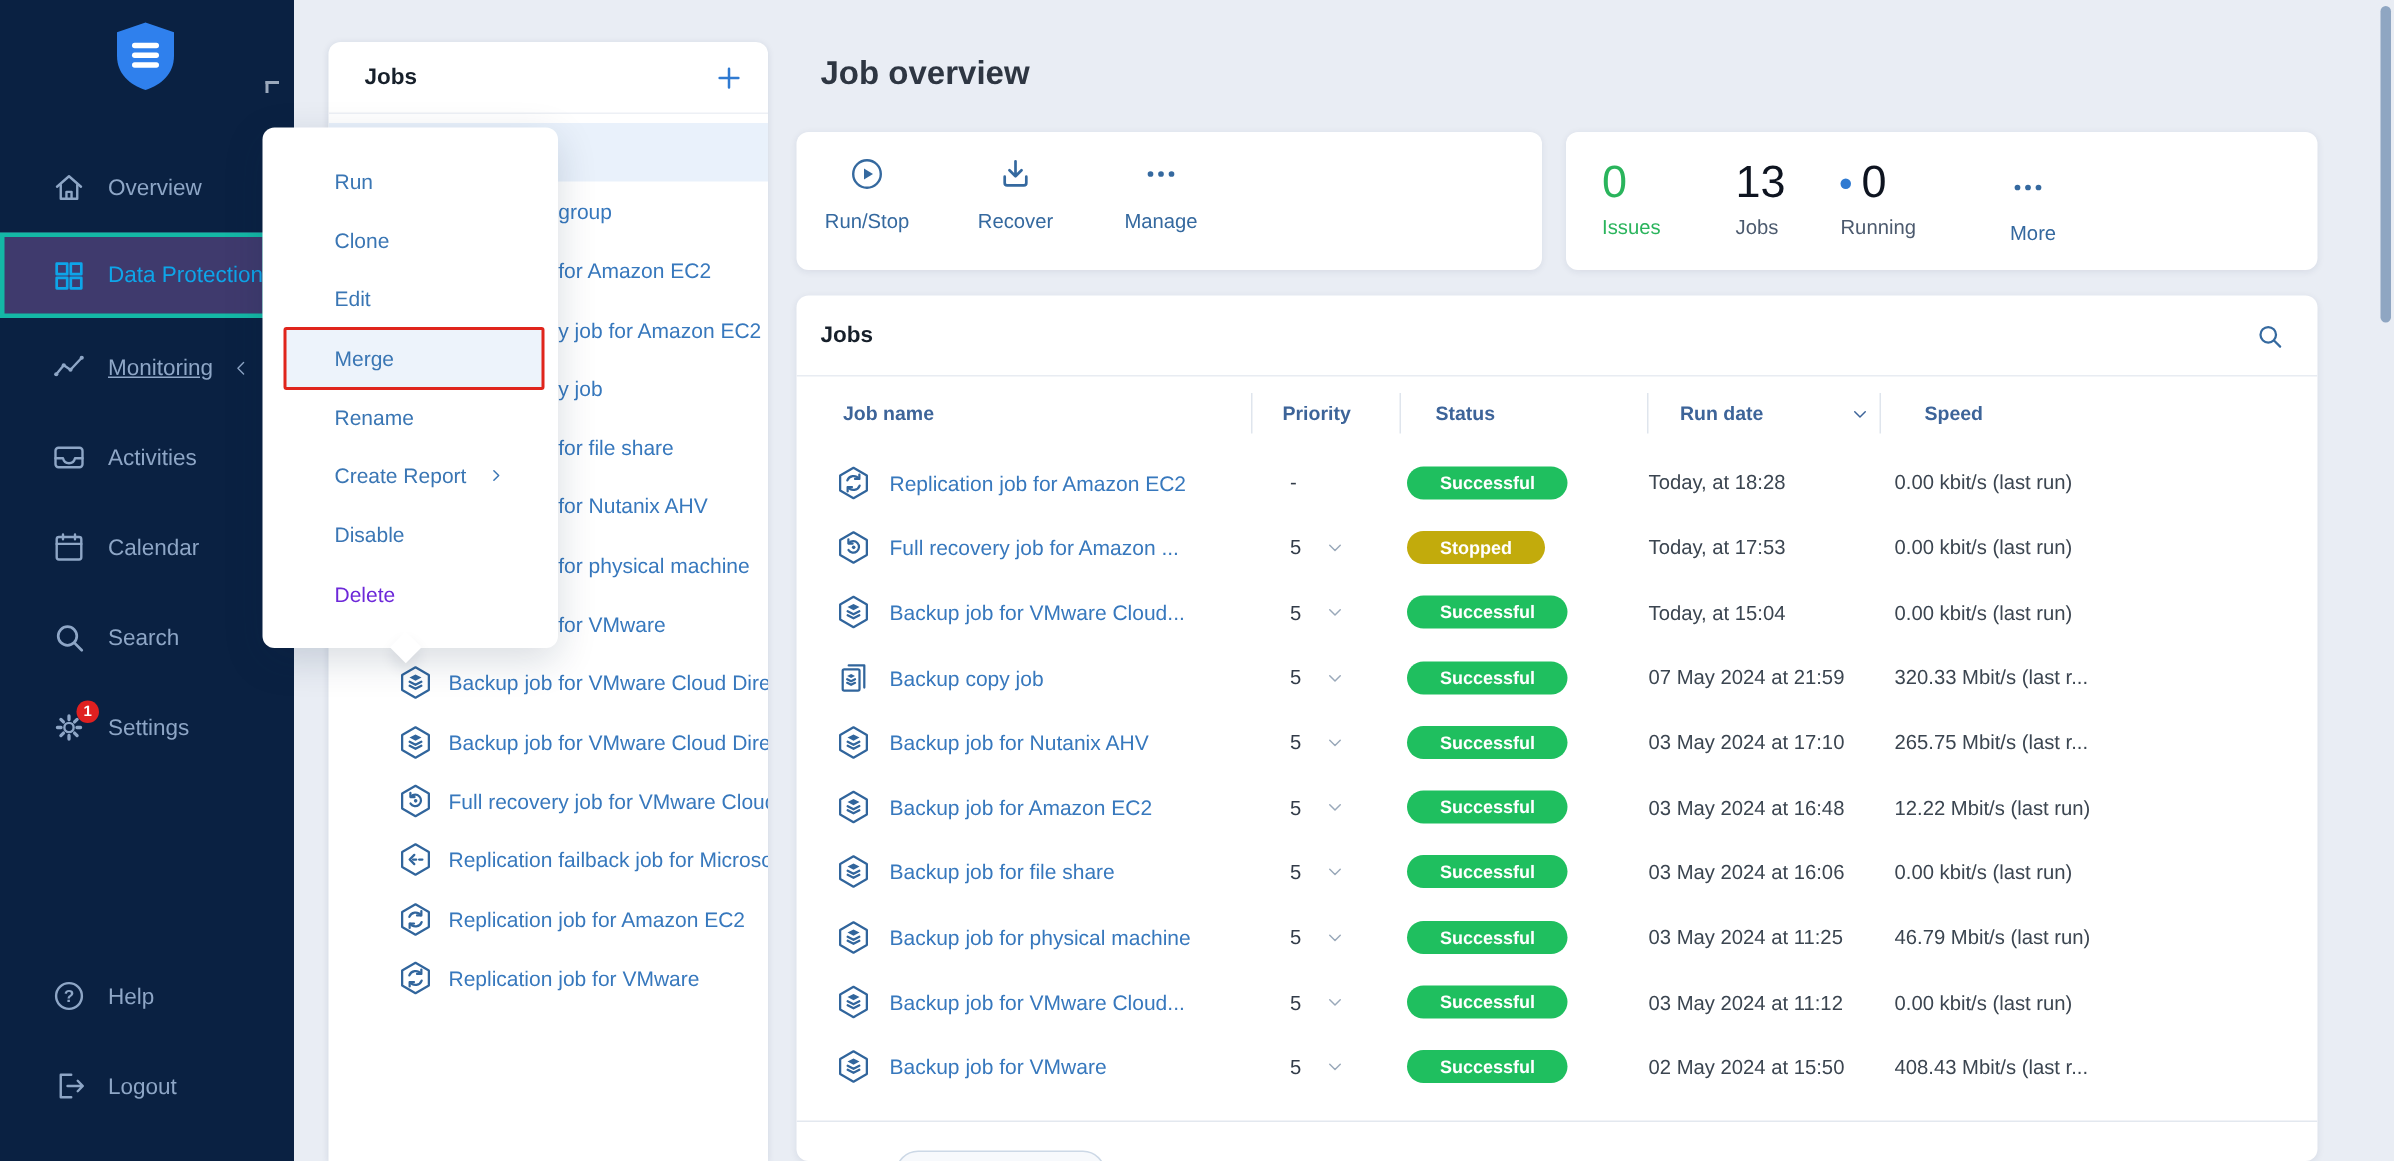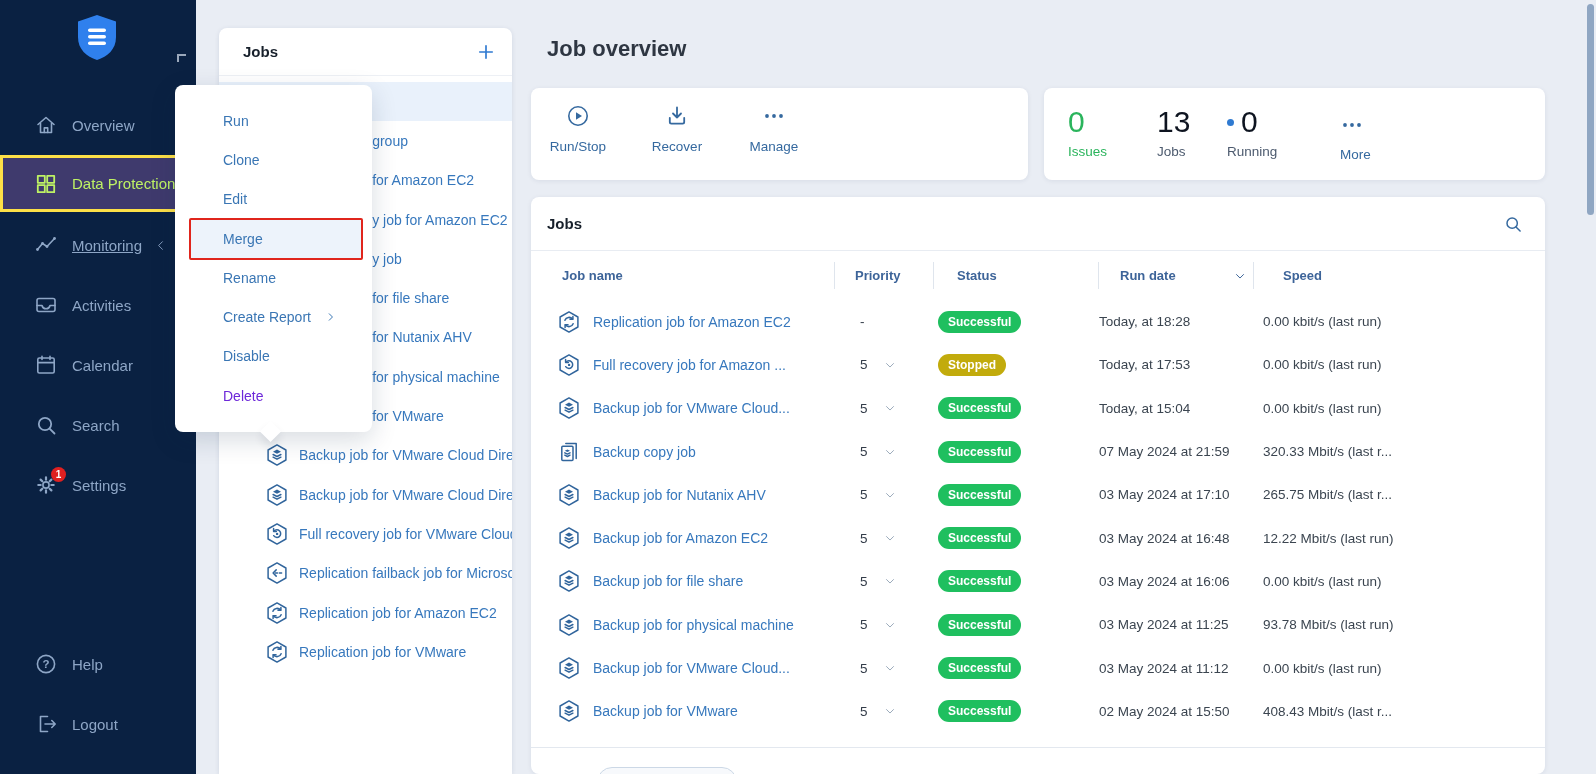--- a/index.html
+++ b/index.html
@@ -9,21 +9,21 @@
   .ico { display:inline-block; }
   .ico svg { width:100%; height:100%; }
 
   
   .sidebar { position:absolute; left:0; top:0; width:196px; height:774px; background:#0a2142; z-index:5; }
   .logo { position:absolute; left:75px; top:14px; width:44px; height:48px; }
   .nav-item { position:absolute; left:0; width:196px; height:60px; display:flex; align-items:center; color:#8ea6c6; font-size:15px; cursor:pointer; }
   .nav-item .nico { width:24px; height:24px; margin-left:34px; flex:none; position:relative; }
   .nav-item .nlabel { margin-left:14px; white-space:nowrap; }
   .nav-item .nchev { width:13px; height:13px; margin-left:12px; }
-  .nav-item.active { width:178px; height:57px; background:#3f3a6d; border:3px solid #fde047; color:#bef264; }
+  .nav-item.active { width:178px; height:57px; background:#3f3a6d; border:3px solid #14b8a6; color:#0ea5e9; }
   .nav-item.active .nico { margin-left:31px; }
   .badge-dot { position:absolute; top:-6px; right:-8px; min-width:15px; height:15px; border-radius:8px; background:#e02020; color:#fff; font-size:10px; font-weight:700; display:flex; align-items:center; justify-content:center; padding:0 3px; }
   .corner-mark { position:absolute; left:177px; top:54px; width:9px; height:8px; border-left:2px solid #9aa8bb; border-top:2px solid #9aa8bb; z-index:6; }
 
   
   .jobs-panel { position:absolute; left:219px; top:28px; width:293px; height:746px; background:#fff; border-radius:8px 8px 0 0; box-shadow:0 1px 5px rgba(20,40,80,.10); z-index:10; }
   .panel-header { position:relative; height:48px; border-bottom:1px solid #edf0f5; display:flex; align-items:center; }
   .panel-title { margin-left:24px; font-size:15px; font-weight:700; color:#17202b; }
   .panel-add { position:absolute; right:16px; top:14px; width:20px; height:20px; color:#2f7ad1; cursor:pointer; }
   .panel-list { position:absolute; top:54px; left:0; right:0; bottom:0; overflow:hidden; }
@@ -73,21 +73,21 @@
   .ch-date .sort-chev { width:14px; height:14px; margin-right:6px; cursor:pointer; }
   .ch-speed { padding-left:30px; }
   .rows { position:absolute; top:103px; left:0; right:0; }
   .trow { height:43.3px; display:grid; grid-template-columns:303px 99px 165px 155px 1fr; align-items:center; }
   .cell-name { display:flex; align-items:center; overflow:hidden; white-space:nowrap; }
   .cell-name .jico { width:24px; height:24px; margin-left:26px; flex:none; color:#31659c; }
   .cell-name .nm { margin-left:12px; font-size:14px; color:#3778bd; }
   .cell-pri { padding-left:26px; font-size:13.5px; color:#333c49; display:flex; align-items:center; }
   .cell-pri .pchev { width:14px; height:14px; margin-left:15px; color:#9aa9ba; cursor:pointer; }
   .cell-status { }
-  .badge { margin-left:5px; display:inline-block; padding:4px 10px; border-radius:11px; color:#fff; font-size:12px; font-weight:700; }
+  .badge { margin-left:5px; display:inline-block; padding:4px 22px; border-radius:11px; color:#fff; font-size:12px; font-weight:700; }
   .cell-date { padding-left:1px; font-size:13.5px; color:#3b4550; }
   .cell-speed { padding-left:10px; font-size:13.5px; color:#3b4550; white-space:nowrap; }
   .table-footer-line { position:absolute; top:550px; left:0; right:0; height:1px; background:#e3e8ef; }
   .partial-pill { position:absolute; top:570px; left:66px; width:140px; height:30px; border:1px solid #ccd8e6; border-radius:15px; background:#f7f9fc; cursor:pointer; }
 
   .scrollbar-thumb { position:absolute; right:2px; top:4px; width:7px; height:211px; border-radius:4px; background:#8fa6c2; z-index:40; cursor:pointer; }
 </style>
 </head>
 <body>
 
@@ -642,21 +642,21 @@
         <div class="cell-pri">
           <span>5</span>
           <span class="ico pchev">
             <svg viewBox="0 0 24 24" fill="none" stroke="currentColor" stroke-width="1.7" stroke-linecap="round" stroke-linejoin="round">
               <path d="M6 9.5 12 15.5 18 9.5"></path>
             </svg>
           </span>
         </div>
         <div class="cell-status"><span class="badge" style="background: rgb(31, 191, 95);">Successful</span></div>
         <div class="cell-date">03 May 2024 at 11:25</div>
-        <div class="cell-speed">93.78 Mbit/s (last run)</div>
+        <div class="cell-speed">46.79 Mbit/s (last run)</div>
       </div>
       <div class="trow">
         <div class="cell-name">
           <span class="ico jico">
             <svg viewBox="0 0 24 24" fill="none" stroke="currentColor" stroke-width="1.5" stroke-linecap="round" stroke-linejoin="round">
               <path d="M12 1.9 20.9 7v10L12 22.1 3.1 17V7Z"></path>
               <path d="M12 6.6 16 8.7 12 10.8 8 8.7Z" fill="currentColor" stroke="none"></path>
               <path d="M8.1 11.5l3.9 2 3.9-2M8.1 14.2l3.9 2 3.9-2"></path>
             </svg>
           </span>

